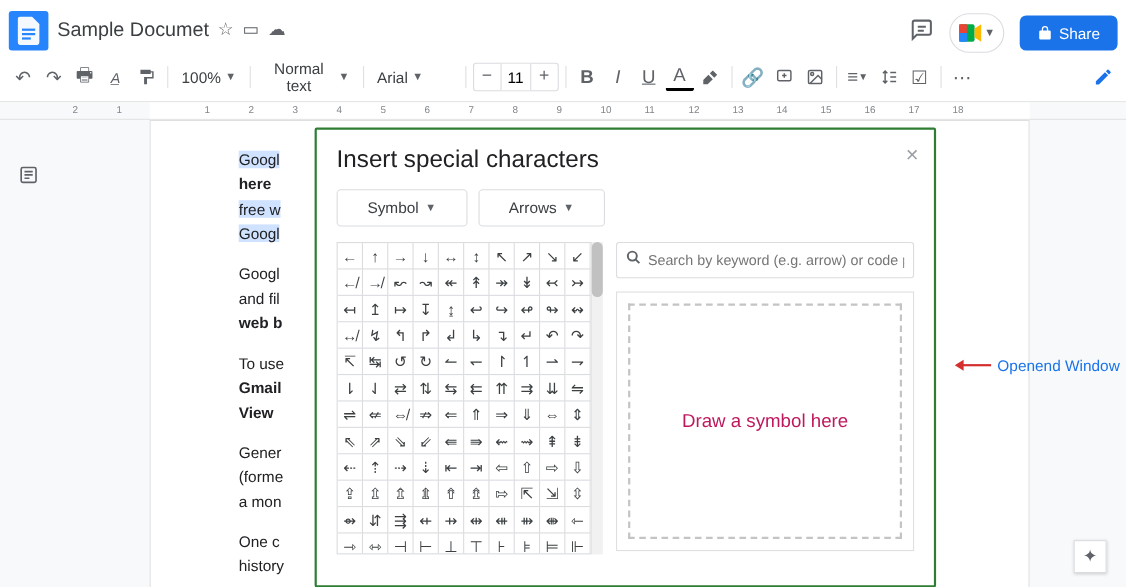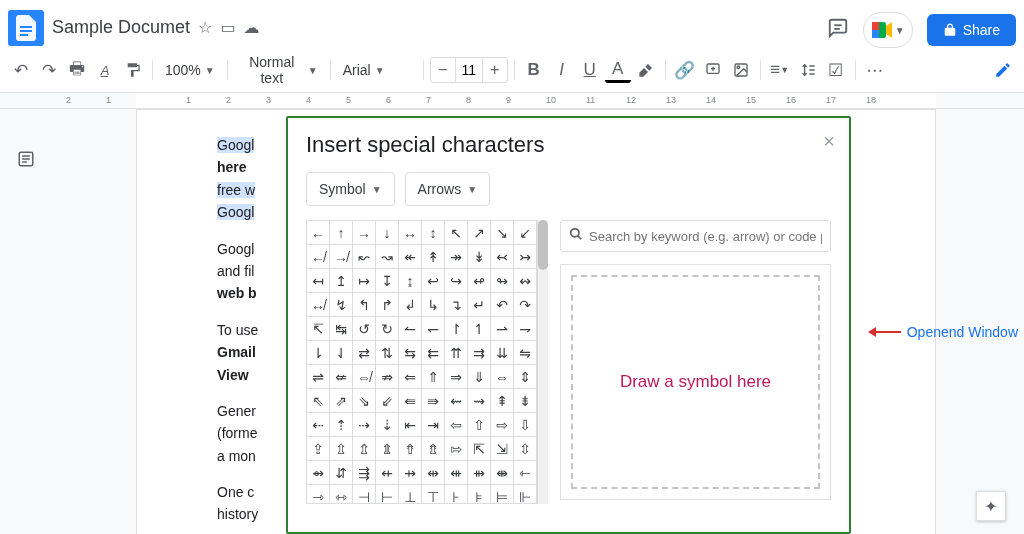--- a/index.html
+++ b/index.html
@@ -44,21 +44,21 @@
 .page { position: absolute; left: 136px; top: 0; width: 800px; background: #fff; border: 1px solid #e0e0e0; padding: 24px 80px; height: 430px; }
 .doc-text { font-size: 14px; line-height: 1.6; color: #202124; }
 .doc-text p { margin-bottom: 14px; }
 .hl { background: #cfe2ff; }
 
 
 .dialog { position: absolute; left: 270px; top: 116px; width: 565px; height: 418px; background: #fff; border: 2px solid #2e7d32; border-radius: 2px; padding: 14px 18px; z-index: 10; margin-left: 16px; }
 .dialog-title { font-size: 22px; color: #202124; font-weight: 400; }
 .dialog-close { position: absolute; right: 14px; top: 12px; font-size: 20px; color: #9aa0a6; cursor: pointer; }
 .dialog-selects { display: flex; gap: 10px; margin-top: 14px; }
-.d-select { border: 1px solid #dadce0; border-radius: 4px; padding: 8px 12px; font-size: 14px; color: #3c4043; cursor: pointer; display: flex; align-items: center; gap: 6px; }
+.d-select { border: 1px solid #dadce0; border-radius: 4px; padding: 8px 27px; font-size: 14px; color: #3c4043; cursor: pointer; display: flex; align-items: center; gap: 6px; }
 .d-select .caret { font-size: 10px; color: #5f6368; }
 .dialog-body { display: flex; gap: 12px; margin-top: 14px; }
 .char-grid-wrap { width: 242px; display: flex; }
 .char-grid { display: grid; grid-template-columns: repeat(10, 1fr); border: 1px solid #dadce0; width: 232px; height: 284px; overflow: hidden; }
 .char-cell { border-right: 1px solid #dadce0; border-bottom: 1px solid #dadce0; display: flex; align-items: center; justify-content: center; font-size: 14px; color: #3c4043; cursor: pointer; height: 24px; }
 .scroll-track { width: 10px; height: 284px; background: #f1f1f1; position: relative; }
 .scroll-thumb { position: absolute; top: 0; width: 100%; height: 50px; background: #c1c1c1; border-radius: 5px; }
 .right-col { flex: 1; display: flex; flex-direction: column; gap: 12px; }
 .search-box { border: 1px solid #dadce0; border-radius: 3px; padding: 6px 8px; display: flex; align-items: center; gap: 6px; }
 .search-box input { border: none; outline: none; font-size: 13px; flex: 1; color: #5f6368; }

